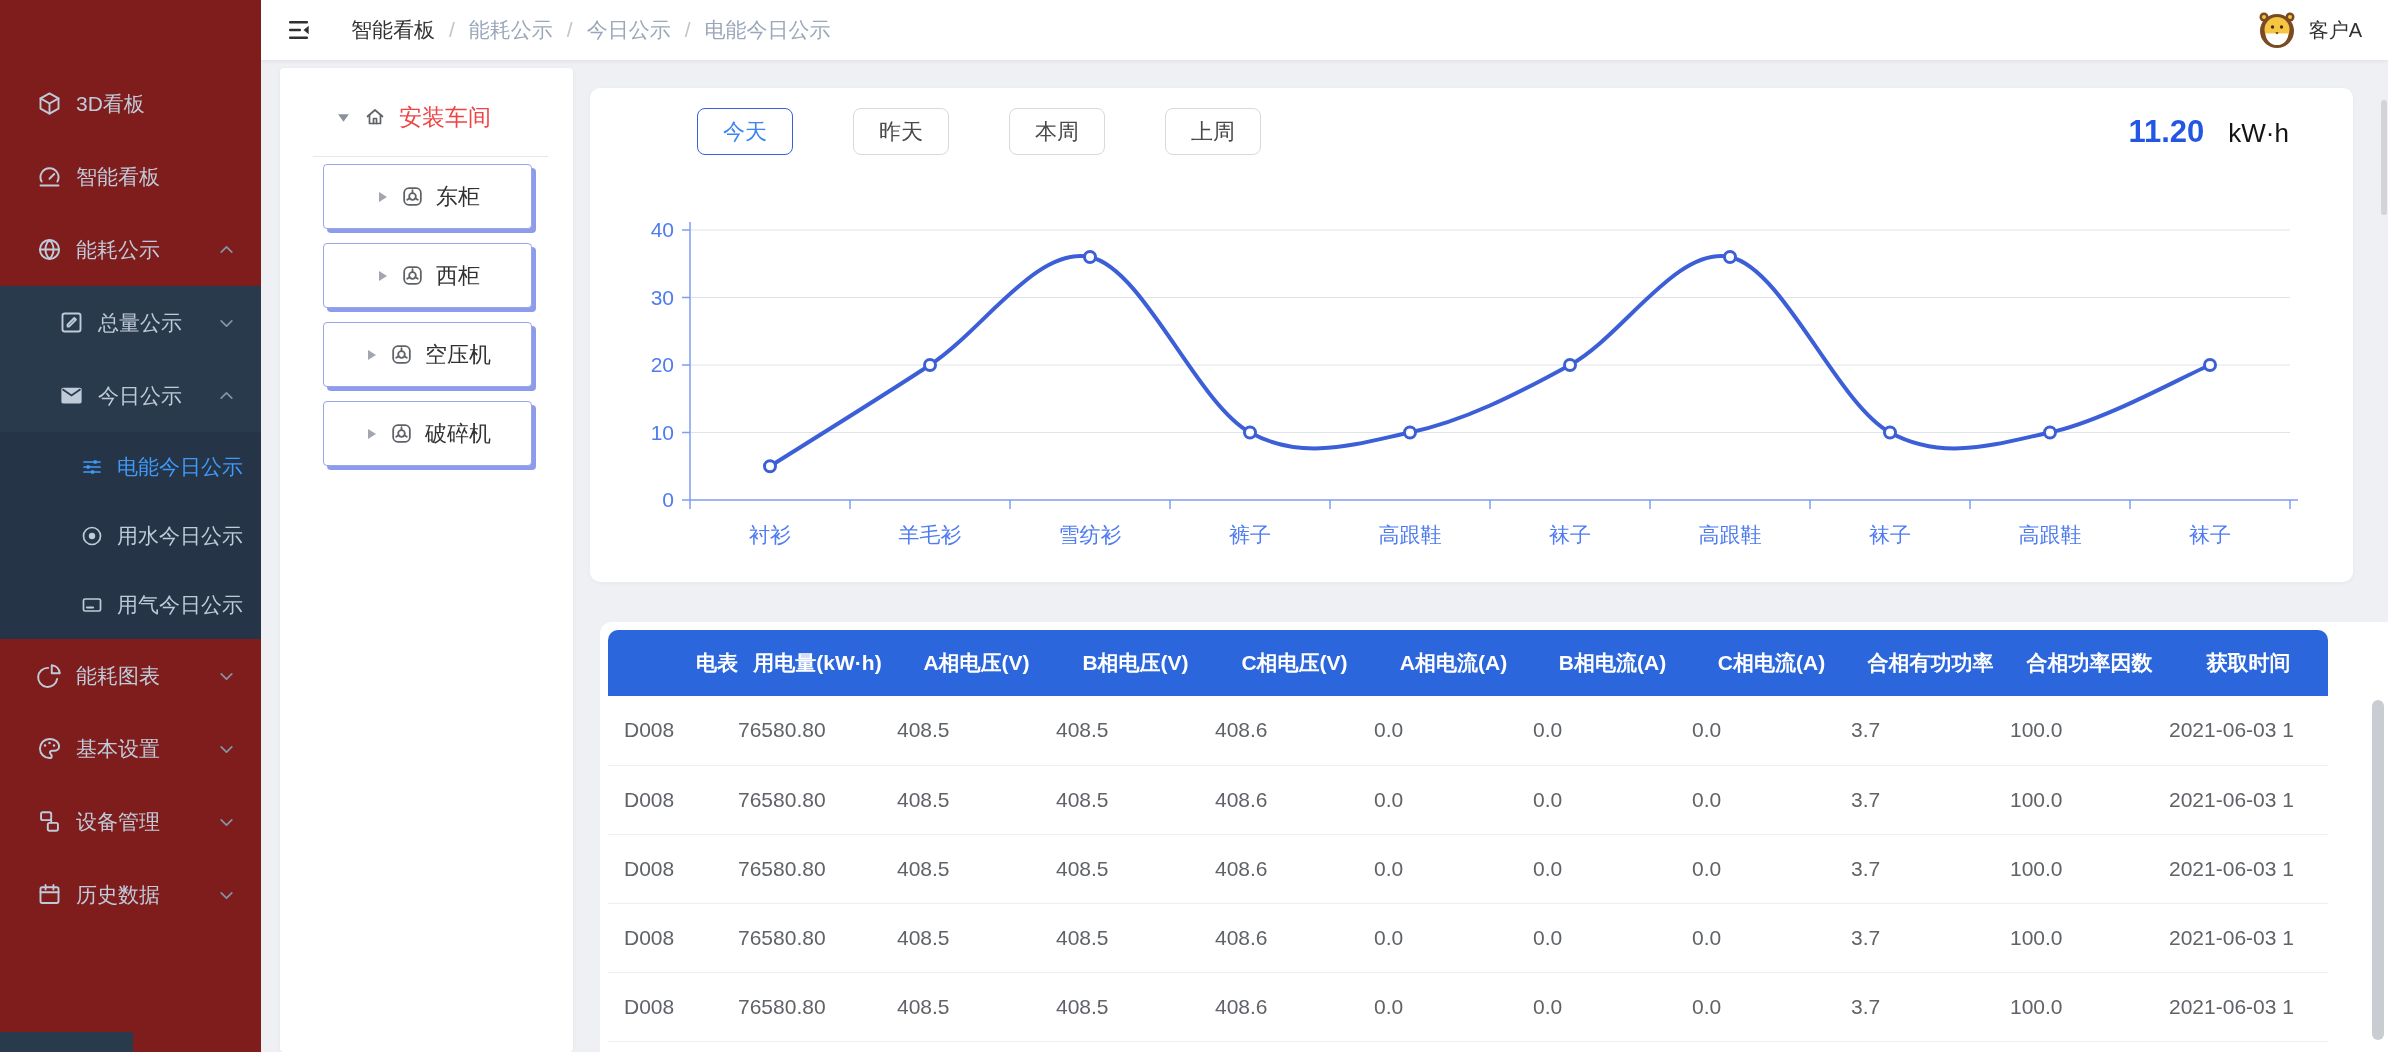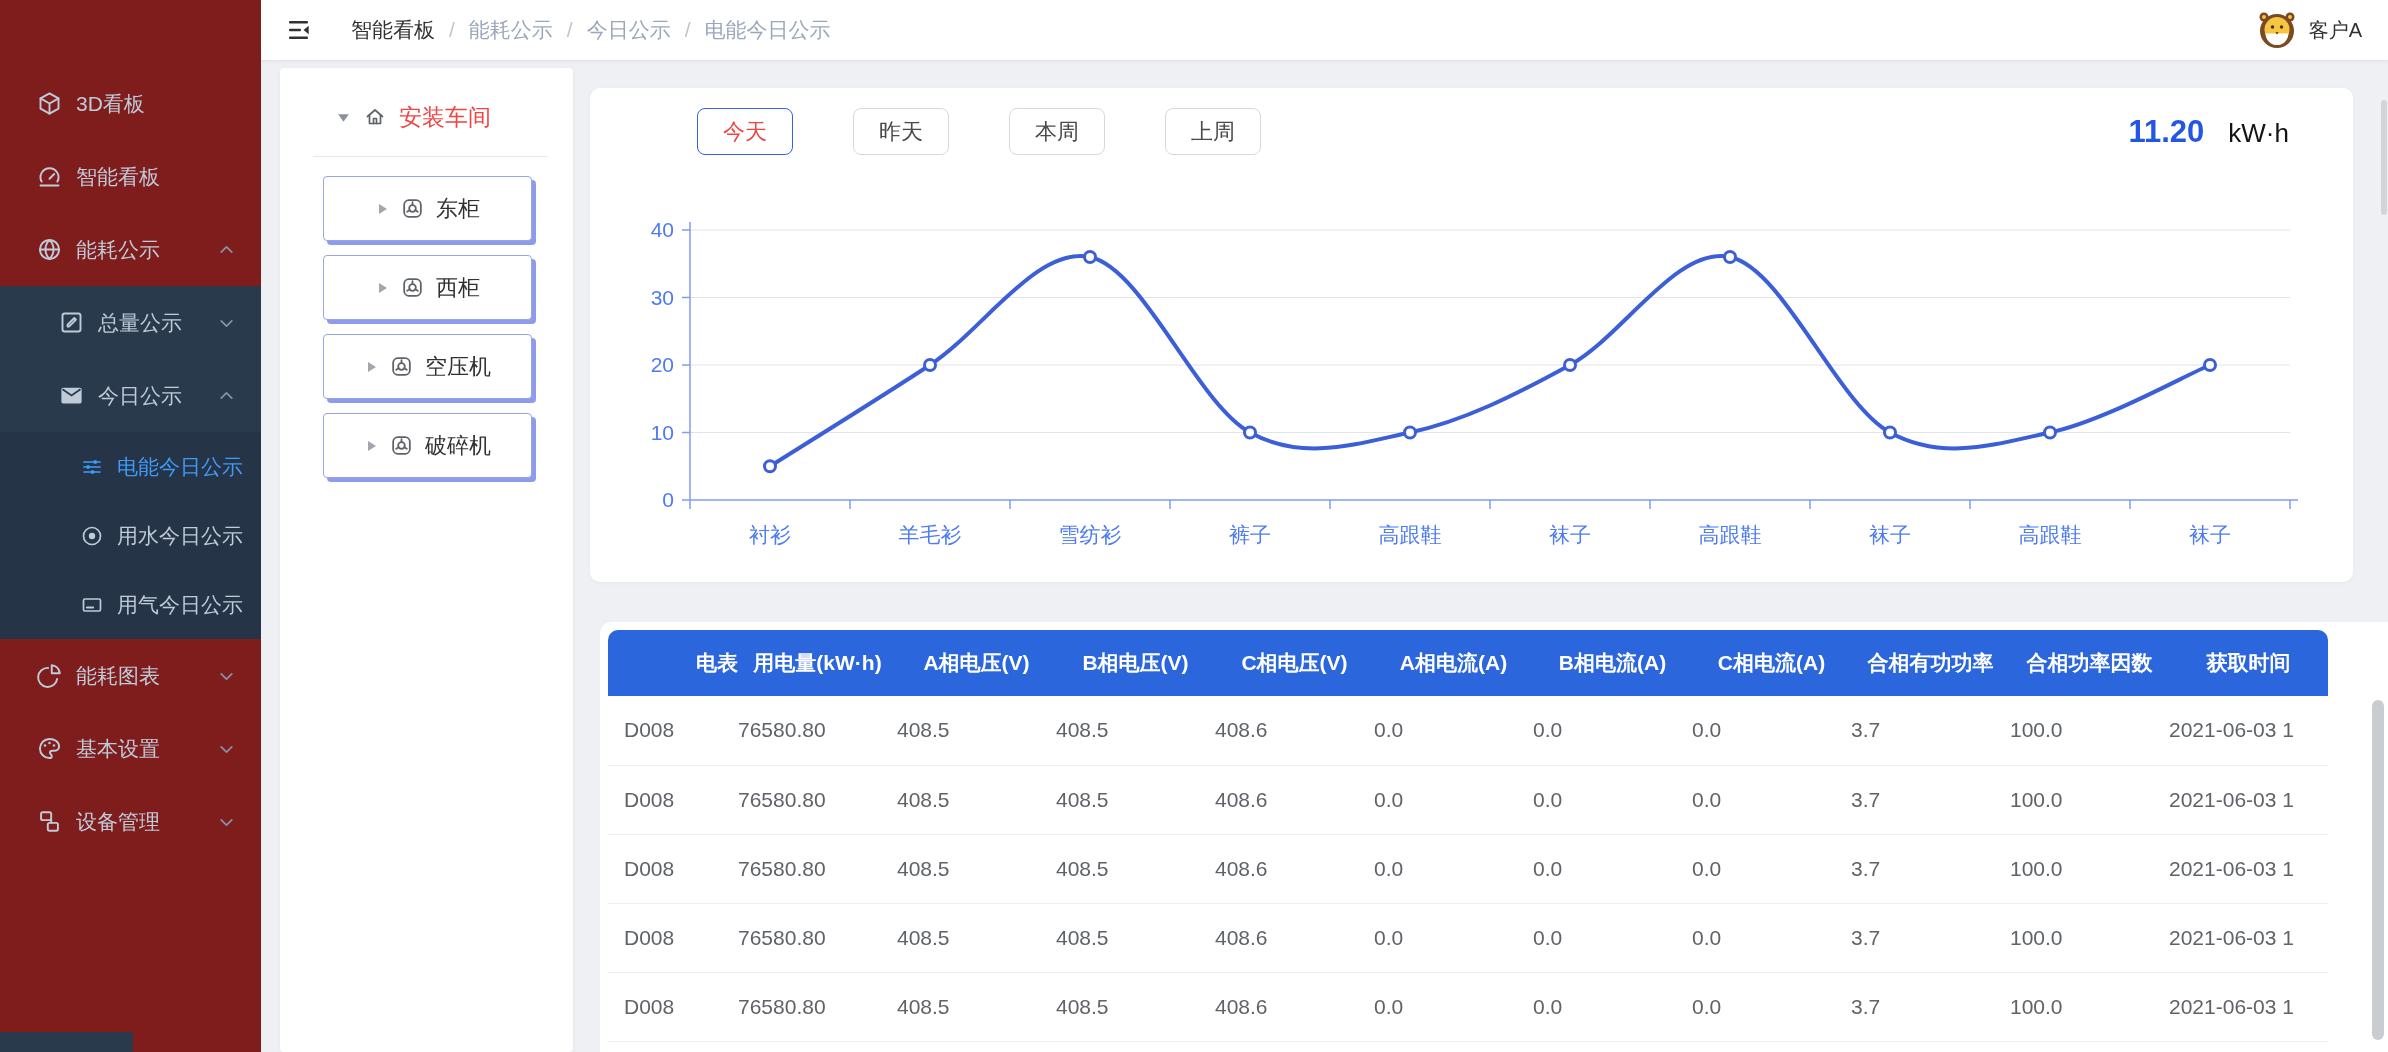--- a/index.html
+++ b/index.html
@@ -32,31 +32,31 @@
   .avatar{width:44px;height:44px;display:inline-flex}
   .username{font-size:20px;color:#303133}
 
   
   .tree-card{position:absolute;left:280px;top:68px;width:293px;height:984px;background:#fff;border-radius:4px;box-shadow:0 1px 4px rgba(0,0,0,.05);z-index:3}
   .tree-head{display:flex;align-items:center;height:46px;margin:26px 0 0 56px;cursor:pointer}
   .tree-head .tri{color:#8a909c;display:inline-flex;margin-right:12px}
   .tree-head .ic{width:24px;height:24px;color:#5f6368;margin-right:12px;display:inline-flex}
   .tree-root-label{font-size:23px;color:#ef4444}
   .tree-divider{height:1px;background:#e4e7ed;margin:16px 25px 0 33px}
-  .tree-nodes{margin-top:19px}
+  .tree-nodes{margin-top:7px}
   .t-node{width:209px;height:65px;margin:0 0 14px 43px;background:#fff;border:1px solid #98a4ec;border-radius:4px;box-shadow:4px 4px 0 rgba(99,117,226,.72);display:flex;align-items:center;justify-content:center;gap:11px;cursor:pointer}
   .t-node .tri{color:#a2a6ad;display:inline-flex}
   .t-node .ic{width:25px;height:25px;color:#5f6368;display:inline-flex}
   .t-lb{font-size:22px;color:#303133}
 
   
   .chart-card{position:absolute;left:590px;top:88px;width:1763px;height:494px;background:#fff;border-radius:10px;box-shadow:0 1px 4px rgba(0,0,0,.04);z-index:2}
   .range-toolbar{position:absolute;left:107px;top:20px;display:flex}
   .rbtn{height:47px;padding:0 25px;margin-right:60px;font-size:22px;font-family:inherit;color:#4a4a4a;background:#fff;border:1px solid #d9d9d9;border-radius:8px;cursor:pointer}
-  .rbtn.on{color:#ef4444;border-color:#3a5fe0}
+  .rbtn.on{color:#3b82f6;border-color:#3a5fe0}
   .summary{position:absolute;right:64px;top:26px;display:flex;align-items:baseline;gap:24px}
   .summary .val{font-size:31px;font-weight:700;color:#2456e4}
   .summary .unit{font-size:26px;color:#141414}
   .chart-svg{position:absolute;left:30px;top:96px}
   .chart-svg text{font-family:"Liberation Sans","DejaVu Sans",sans-serif}
 
   
   .table-card{position:absolute;left:600px;top:622px;right:0;height:430px;background:#fff;border-radius:12px 0 0 0;z-index:2;overflow:hidden;padding:8px 0 0 8px}
   table{border-collapse:collapse;table-layout:fixed;width:1720px}
   col.c-first{width:130px}
@@ -200,20 +200,34 @@
       </div>
       <div class="m-row d0">
         <span class="ic">
           <svg viewBox="0 0 24 24" fill="none" stroke="currentColor" stroke-width="1.7" stroke-linecap="round" stroke-linejoin="round">
             <rect x="4.5" y="3.8" width="9" height="7" rx="1.5"></rect>
             <rect x="10.5" y="13.2" width="9" height="7" rx="1.5"></rect>
             <path d="M13.5 10.8v2.4"></path>
           </svg>
         </span>
         <span class="m-lb">设备管理</span>
+        <span class="m-ch">
+          <svg width="17" height="17" viewBox="0 0 16 16">
+            <path d="M3 6l5 5 5-5" fill="none" stroke="currentColor" stroke-width="1.6" stroke-linecap="round" stroke-linejoin="round"></path>
+          </svg>
+        </span>
+      </div>
+      <div class="m-row d0">
+        <span class="ic">
+          <svg viewBox="0 0 24 24" fill="none" stroke="currentColor" stroke-width="1.7" stroke-linecap="round" stroke-linejoin="round">
+            <rect x="4" y="5.5" width="16" height="14" rx="1.5"></rect>
+            <path d="M4 10h16M8.5 3.5v4M15.5 3.5v4"></path>
+          </svg>
+        </span>
+        <span class="m-lb">历史数据</span>
         <span class="m-ch">
           <svg width="17" height="17" viewBox="0 0 16 16">
             <path d="M3 6l5 5 5-5" fill="none" stroke="currentColor" stroke-width="1.6" stroke-linecap="round" stroke-linejoin="round"></path>
           </svg>
         </span>
       </div>
     </nav>
   <div class="sidebar-footer"></div>
 </aside>
 

